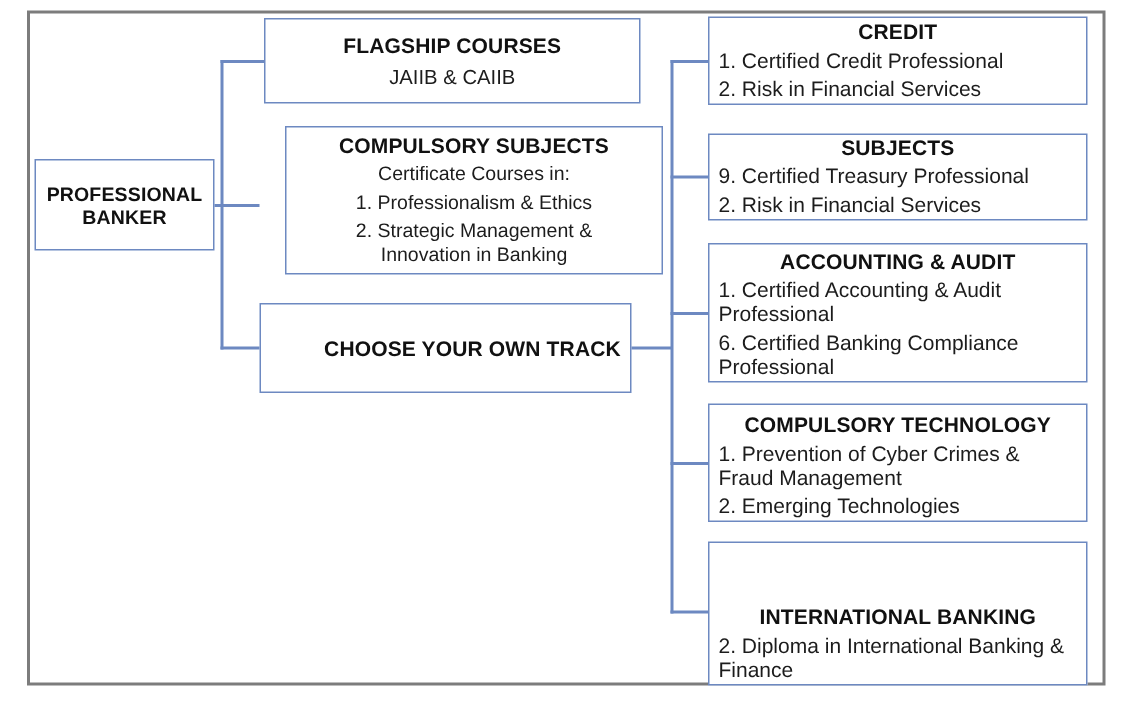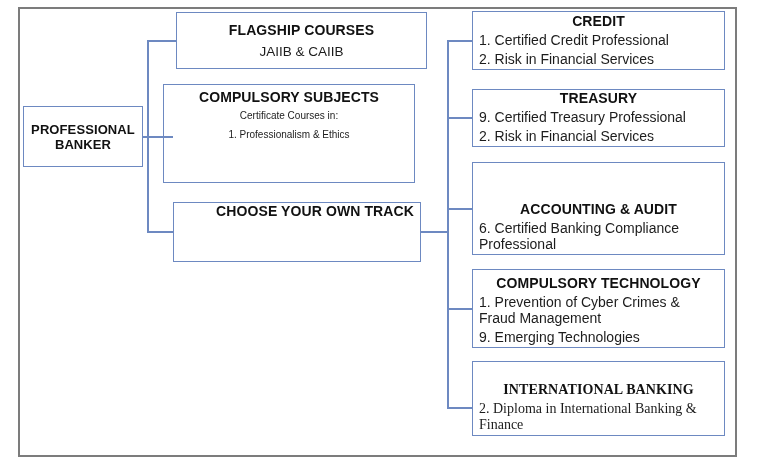--- a/index.html
+++ b/index.html
@@ -47,47 +47,47 @@
     left: 23px; top: 106px; width: 120px; height: 61px;
     align-items: center; justify-content: center;
   }
   .root-node .hdr { font-size: 13px; line-height: 15px; padding: 0 6px; }
   
   .flagship-node {
     left: 176px; top: 12px; width: 251px; height: 57px;
     justify-content: center; gap: 6px; padding: 2px 6px;
   }
   .compulsory-node {
-    left: 163px; top: 84px; width: 252px; height: 99px;
+    left: 190px; top: 84px; width: 252px; height: 99px;
     padding: 4px 6px; gap: 3px;
   }
   .compulsory-node .mid-item {
-    font-size: 10px; line-height: 16px;
+    font-size: 13px; line-height: 16px;
     text-align: center;
     max-width: 215px;
     align-self: center;
   }
   .choose-node {
     left: 173px; top: 202px; width: 248px; height: 60px;
-    align-items: center; justify-content: flex-start; padding-left: 36px;
+    align-items: center; justify-content: center; padding-left: 36px;
   }
   
   .track-node {
     left: 472px; width: 253px;
     padding: 2px 6px; gap: 3px; justify-content: flex-end;
   }
   .track-node .item {
     font-size: 14px; line-height: 16px;
     text-align: left;
   }
   .track-credit   { top: 11px;  height: 59px; }
   .track-treasury { top: 89px;  height: 58px; }
   .track-account  { top: 162px; height: 93px; }
   .track-it       { top: 269px; height: 79px; }
-  .track-intl     { top: 361px; height: 75px; font-family: Liberation Serif, serif; }
+  .track-intl     { top: 361px; height: 96px; }
   
   .conn {
     position: absolute;
     background: #6d89c1;
   }
 </style>
 </head>
 <body>
 
 <div class="canvas">
@@ -100,47 +100,49 @@
   </div>
 
   <div class="node root-node">
     <div class="hdr">PROFESSIONAL BANKER</div>
   </div>
 
   <div class="node compulsory-node">
     <div class="hdr">COMPULSORY SUBJECTS</div>
     <div class="mid-item">Certificate Courses in:</div>
     <div class="mid-item">1. Professionalism &amp; Ethics</div>
+    <div class="mid-item">2. Strategic Management &amp; Innovation in Banking</div>
   </div>
 
   <div class="node choose-node">
     <div class="hdr">CHOOSE YOUR OWN TRACK</div>
   </div>
 
   <div class="node track-node track-credit">
     <div class="hdr">CREDIT</div>
     <div class="item">1. Certified Credit Professional</div>
     <div class="item">2. Risk in Financial Services</div>
   </div>
 
   <div class="node track-node track-treasury">
-    <div class="hdr">TREASURY</div>
+    <div class="hdr">SUBJECTS</div>
     <div class="item">9. Certified Treasury Professional</div>
     <div class="item">2. Risk in Financial Services</div>
   </div>
 
   <div class="node track-node track-account">
     <div class="hdr">ACCOUNTING &amp; AUDIT</div>
+    <div class="item">1. Certified Accounting &amp; Audit Professional</div>
     <div class="item">6. Certified Banking Compliance Professional</div>
   </div>
 
   <div class="node track-node track-it">
     <div class="hdr">COMPULSORY TECHNOLOGY</div>
     <div class="item">1. Prevention of Cyber Crimes &amp; Fraud Management</div>
-    <div class="item">9. Emerging Technologies</div>
+    <div class="item">2. Emerging Technologies</div>
   </div>
 
   <div class="node track-node track-intl">
     <div class="hdr">INTERNATIONAL BANKING</div>
     <div class="item">2. Diploma in International Banking &amp; Finance</div>
   </div>
 
   <div class="conn" style="left:147px; top:40px; width:2px; height:193px;"></div>
   <div class="conn" style="left:143px; top:136px; width:30px; height:2px;"></div>
   <div class="conn" style="left:147px; top:40px; width:29px; height:2px;"></div>

